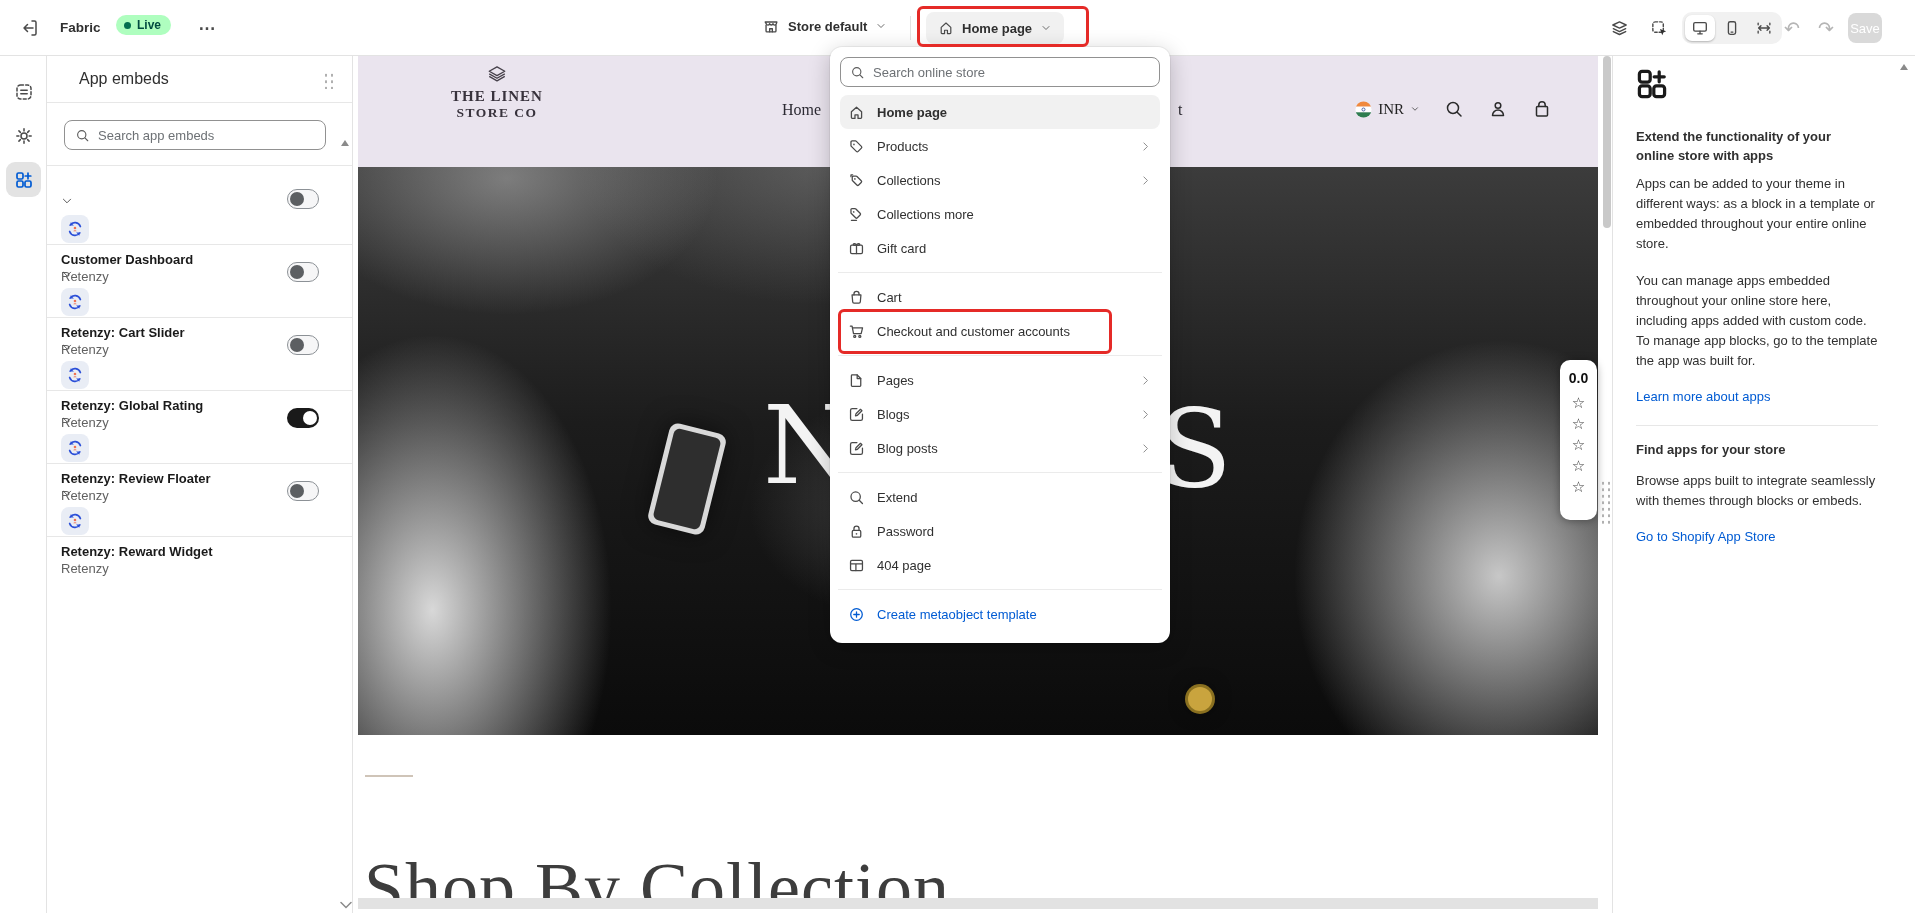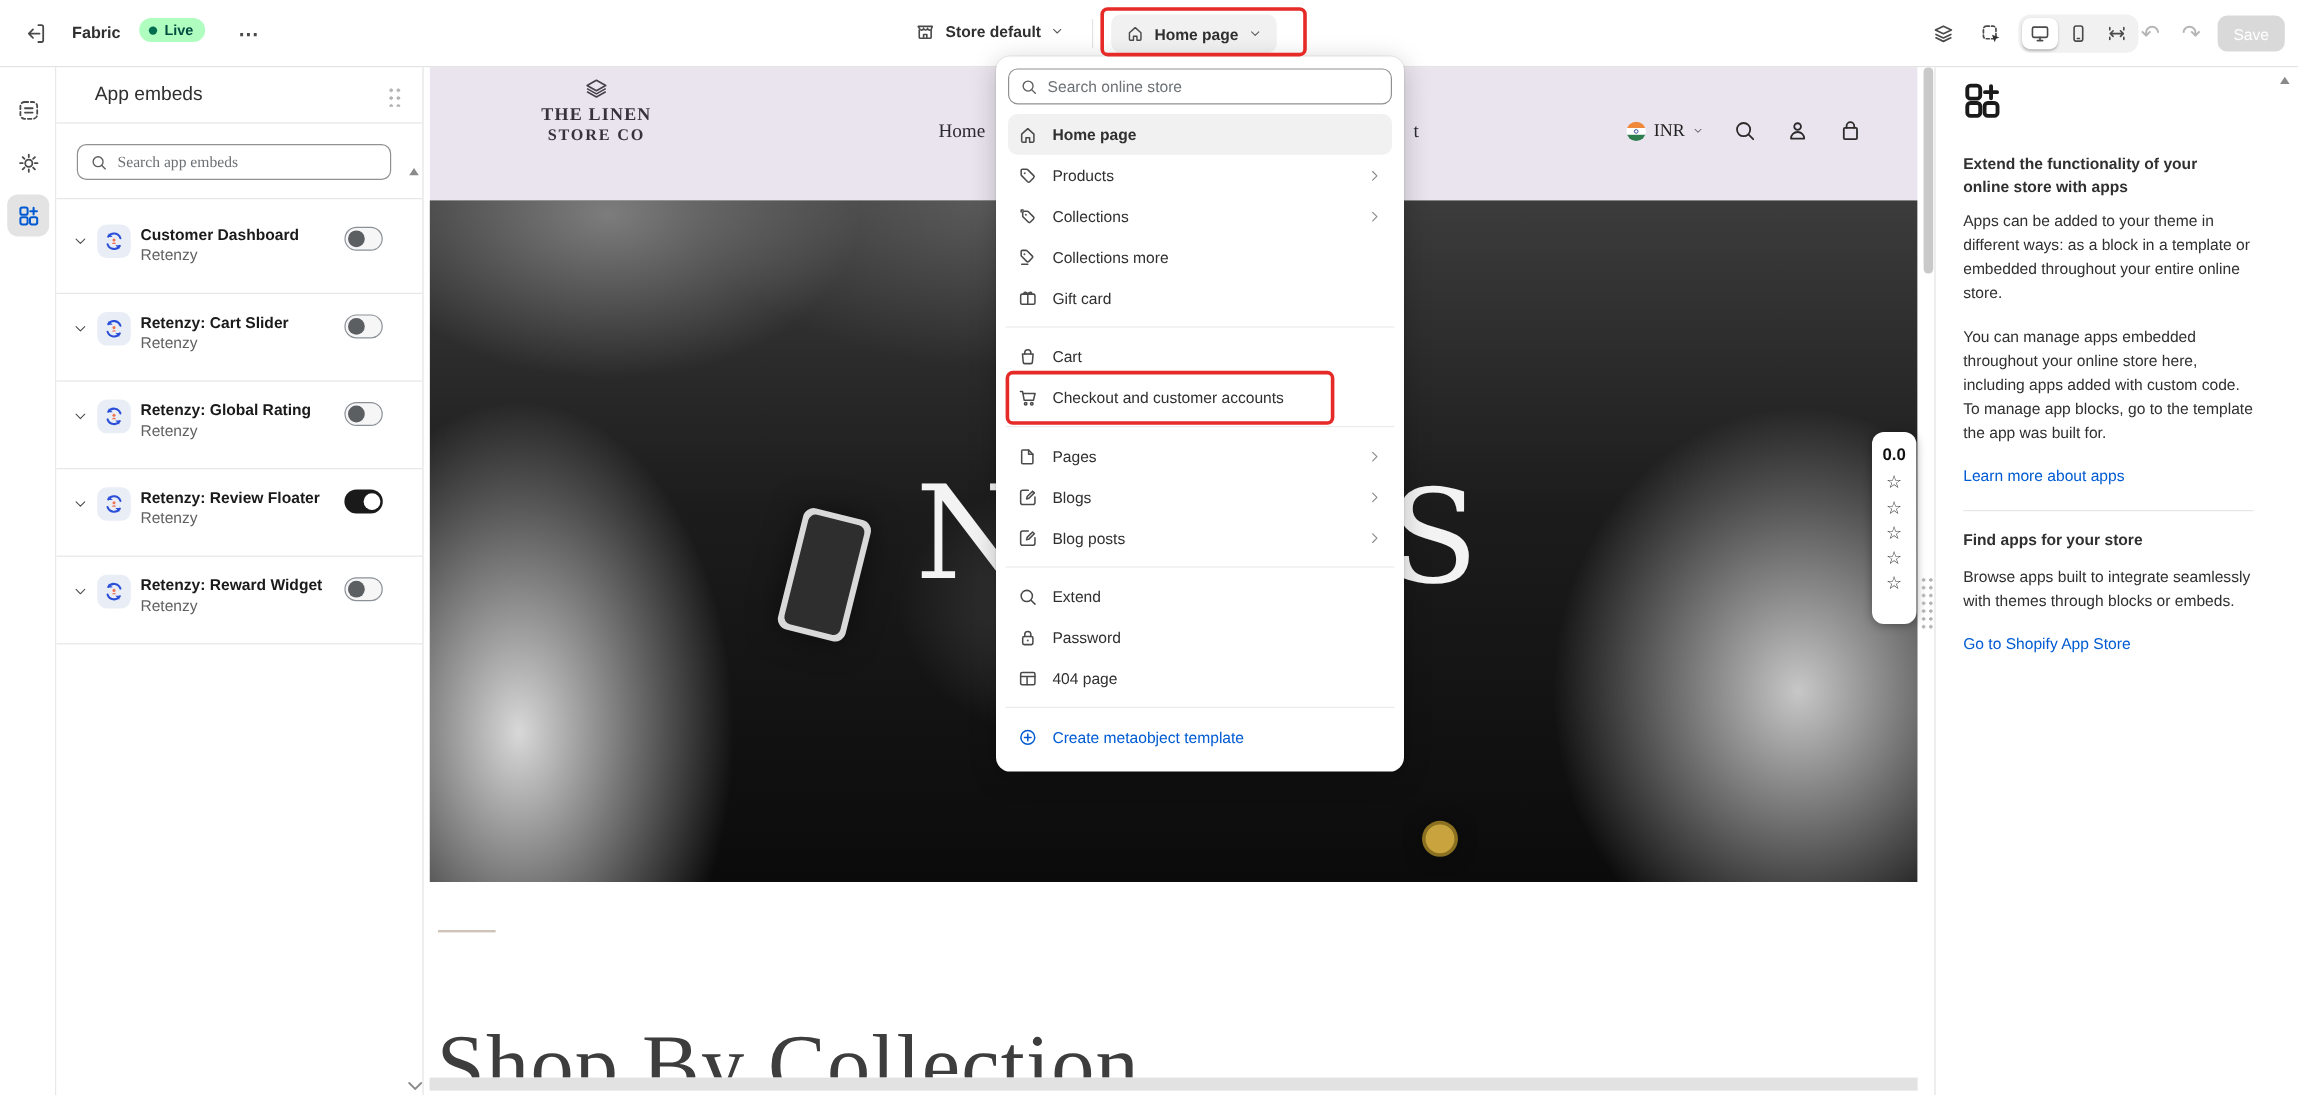--- a/index.html
+++ b/index.html
@@ -17,41 +17,41 @@
   .store-name { font-weight:700; font-size:13.5px; color:#303030; }
   .badge-live { display:inline-flex; align-items:center; gap:6px; background:#affebf; color:#014b40;
                 font-size:12px; font-weight:600; padding:3px 10px 3px 8px; border-radius:12px; }
   .badge-live .dot { width:7px; height:7px; border-radius:50%; background:#036e4f; }
   .tb-group { display:flex; align-items:center; gap:8px; font-size:13px; font-weight:600; color:#303030; }
   .homepage-pill { display:flex; align-items:center; gap:8px; height:32px; padding:0 12px;
                    background:#f1f1f1; border-radius:8px; font-weight:600; }
   .seg-group { display:flex; align-items:center; background:#f1f1f1; border-radius:10px; padding:3px; gap:2px; }
   .seg { width:30px; height:26px; display:flex; align-items:center; justify-content:center; border-radius:7px; }
   .seg.sel { background:#fff; box-shadow:0 1px 2px rgba(0,0,0,.25); }
-  .save-btn { position:absolute; top:13px; left:1848px; width:56px; height:30px; border-radius:8px;
+  .save-btn { position:absolute; top:13px; left:1848px; width:34px; height:30px; border-radius:8px;
               background:#d9d9d9; color:#ffffff; font-weight:400; font-size:13px; border:none; }
   .undo-glyph { font-size:19px; color:#b5b5b5; line-height:1; }
   .vsep { position:absolute; width:1px; background:#e3e3e3; }
 
   
   .rail { position:absolute; top:56px; left:0; width:47px; bottom:0; background:#fff; border-right:1px solid #e3e3e3; z-index:30;}
   .rail-btn { position:absolute; left:6px; width:35px; height:35px; display:flex; align-items:center; justify-content:center; border-radius:9px; }
   .rail-btn.sel { background:#e3e3e3; }
 
   
   .lpanel { position:absolute; top:56px; left:47px; width:306px; bottom:0; background:#fff; border-right:1px solid #e3e3e3; z-index:30; }
   .lp-title { position:absolute; left:32px; top:14px; font-size:16px; font-weight:400; color:#303030; }
   .dots { background-image:radial-gradient(circle, #b0b0b0 1.2px, transparent 1.5px); background-size:6px 6.5px; }
   .hline { position:absolute; left:0; right:0; height:1px; background:#e7e7e7; }
   .search-box { position:absolute; left:17px; top:64px; width:262px; height:30px; border:1px solid #919191;
                 border-radius:8px; display:flex; align-items:center; gap:8px; padding:0 10px; background:#fff; }
-  .search-box input { border:none; outline:none; flex:1; font-size:13px; color:#303030; font-family:Liberation Serif, serif; background:transparent; }
+  .search-box input { border:none; outline:none; flex:1; font-size:13px; color:#303030; font-family:Liberation Sans, sans-serif; background:transparent; }
   .search-box input::placeholder { color:#6d7175; }
   .embed-row { position:absolute; left:0; width:100%; height:73px; }
-  .embed-inner { position:absolute; left:14px; top:16px; display:flex; gap:8px; align-items:flex-start; }
+  .embed-inner { position:absolute; left:14px; top:16px; display:flex; gap:8px; align-items:flex-start;flex-direction:column; }
   .app-badge { width:28px; height:28px; border-radius:8px; background:#e9edf5; display:flex; align-items:center; justify-content:center; }
   .embed-title { font-size:13px; font-weight:700; color:#1a1a1a; line-height:17px; }
   .embed-sub { font-size:13px; color:#616161; line-height:17px; }
   .toggle { position:absolute; right:33px; top:18px; width:32px; height:20px; border-radius:10px; }
   .toggle.off { background:#f6f6f7; border:1px solid #8c9196; }
   .toggle.off .knob { position:absolute; left:2px; top:2px; width:14px; height:14px; border-radius:50%; background:#5c5f62; }
   .toggle.on { background:#1a1a1a; }
   .toggle.on .knob { position:absolute; right:2px; top:3px; width:14px; height:14px; border-radius:50%; background:#fff; }
   .lp-footer { position:absolute; left:17px; top:500px; width:238px; font-size:13px; color:#303030; line-height:1.6; }
   .bluelink { color:#005bd3; cursor:pointer; }

